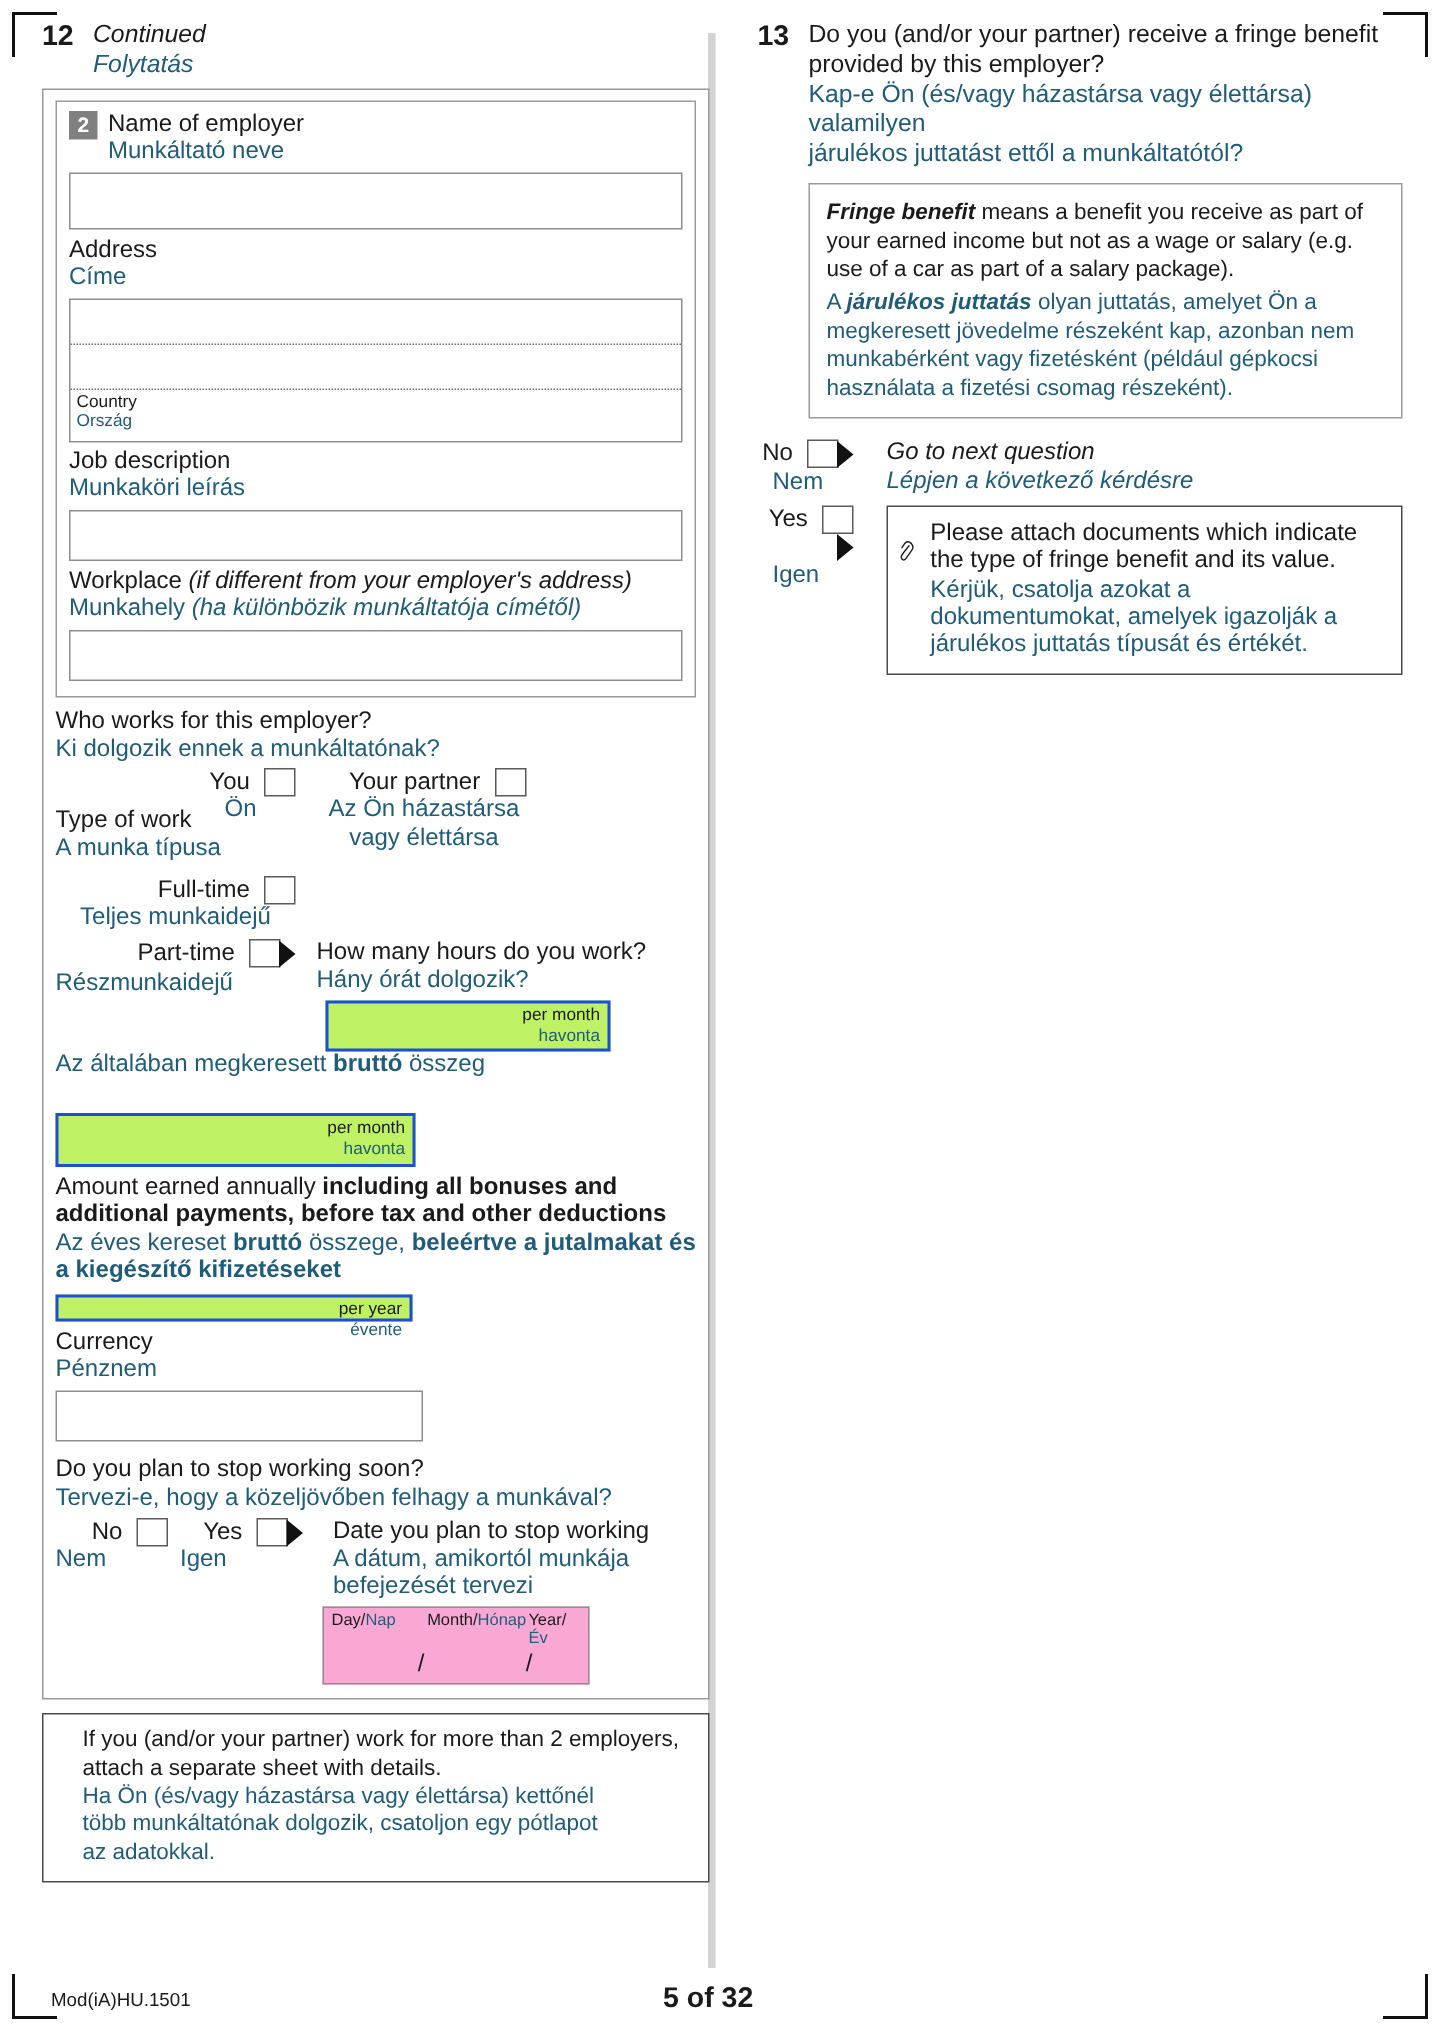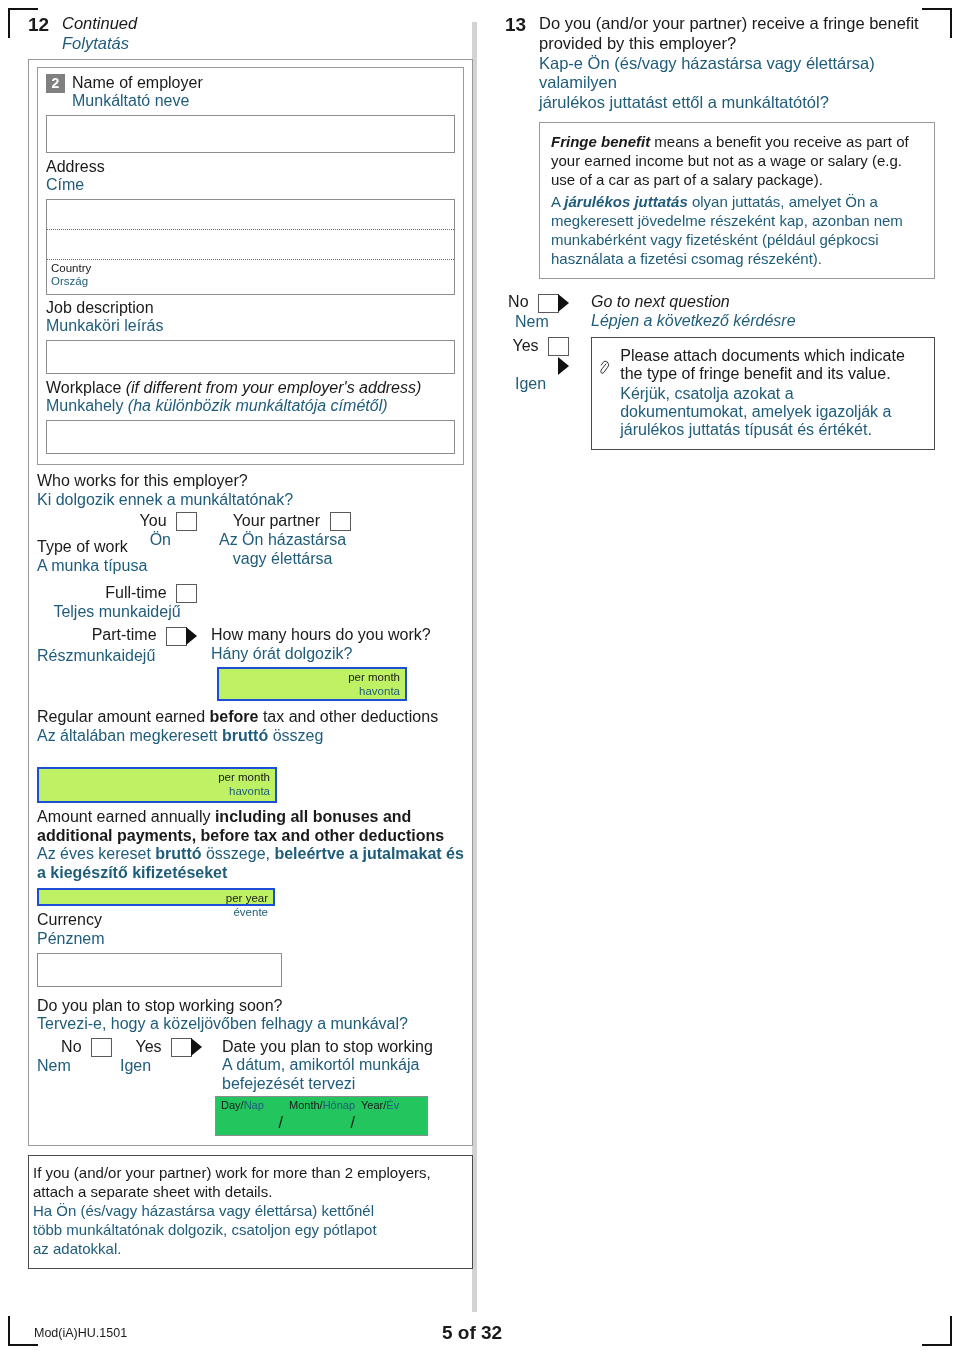--- a/index.html
+++ b/index.html
@@ -74,24 +74,24 @@
 
   
   .amtbox { border:2px solid #1d4ed8; background:#bef264; position:relative; }
   .amtcap { position:absolute; right:5px; top:2px; text-align:right; font-size:11.5px; line-height:1.2; }
 
   
   .infobox { border:1px solid #9a9a9a; padding:9px 11px 10px 11px; font-size:15px; line-height:1.28; }
   .attachbox { border:1.5px solid #4a4a4a; padding:9px 10px 10px 8px; display:flex; gap:9px; align-items:flex-start; }
 
   
-  .notebox { border:1.5px solid #4a4a4a; padding:8px 10px 9px 4px; font-size:15px; line-height:1.26; margin-top:9px; }
-
-  
-  .datebox { border:1px solid #8d8d8d; background:#22c55e; width:213px; }
+  .notebox { border:1.5px solid #4a4a4a; padding:8px 10px 9px 26px; font-size:15px; line-height:1.26; margin-top:9px; }
+
+  
+  .datebox { border:1px solid #8d8d8d; background:#f9a8d4; width:178px; }
   .daterow1 { display:flex; font-size:11px; padding:2px 4px 0 5px; }
   .daterow2 { display:flex; font-size:16px; height:24px; align-items:center; padding:0 4px 0 5px; }
 
   
   .footer-code { position:absolute; left:34px; bottom:14px; font-size:12.5px; }
   .footer-page { position:absolute; left:442px; bottom:10px; font-size:19px; font-weight:bold; }
 </style>
 </head>
 <body>
 
@@ -189,21 +189,20 @@
 
       <div style="margin-left:180px; margin-top:2px;">
         <div class="amtbox" style="width:190px; height:34px;">
           <div class="amtcap">
             <div>per month</div>
             <div class="hu">havonta</div>
           </div>
         </div>
       </div>
 
-      <div class="lbl" style="margin-top:7px;"><span>Regular amount earned </span><b>before</b><span> tax and other deductions</span></div>
       <div class="lbl hu"><span>Az általában megkeresett </span><b>bruttó</b><span> összeg</span></div>
 
       <div class="amtbox" style="width:240px; height:36px; margin-top:22px;">
         <div class="amtcap">
           <div>per month</div>
           <div class="hu">havonta</div>
         </div>
       </div>
 
       <div class="lbl" style="margin-top:5px;"><span>Amount earned annually </span><b>including all bonuses and additional payments, before tax and other deductions</b></div>

